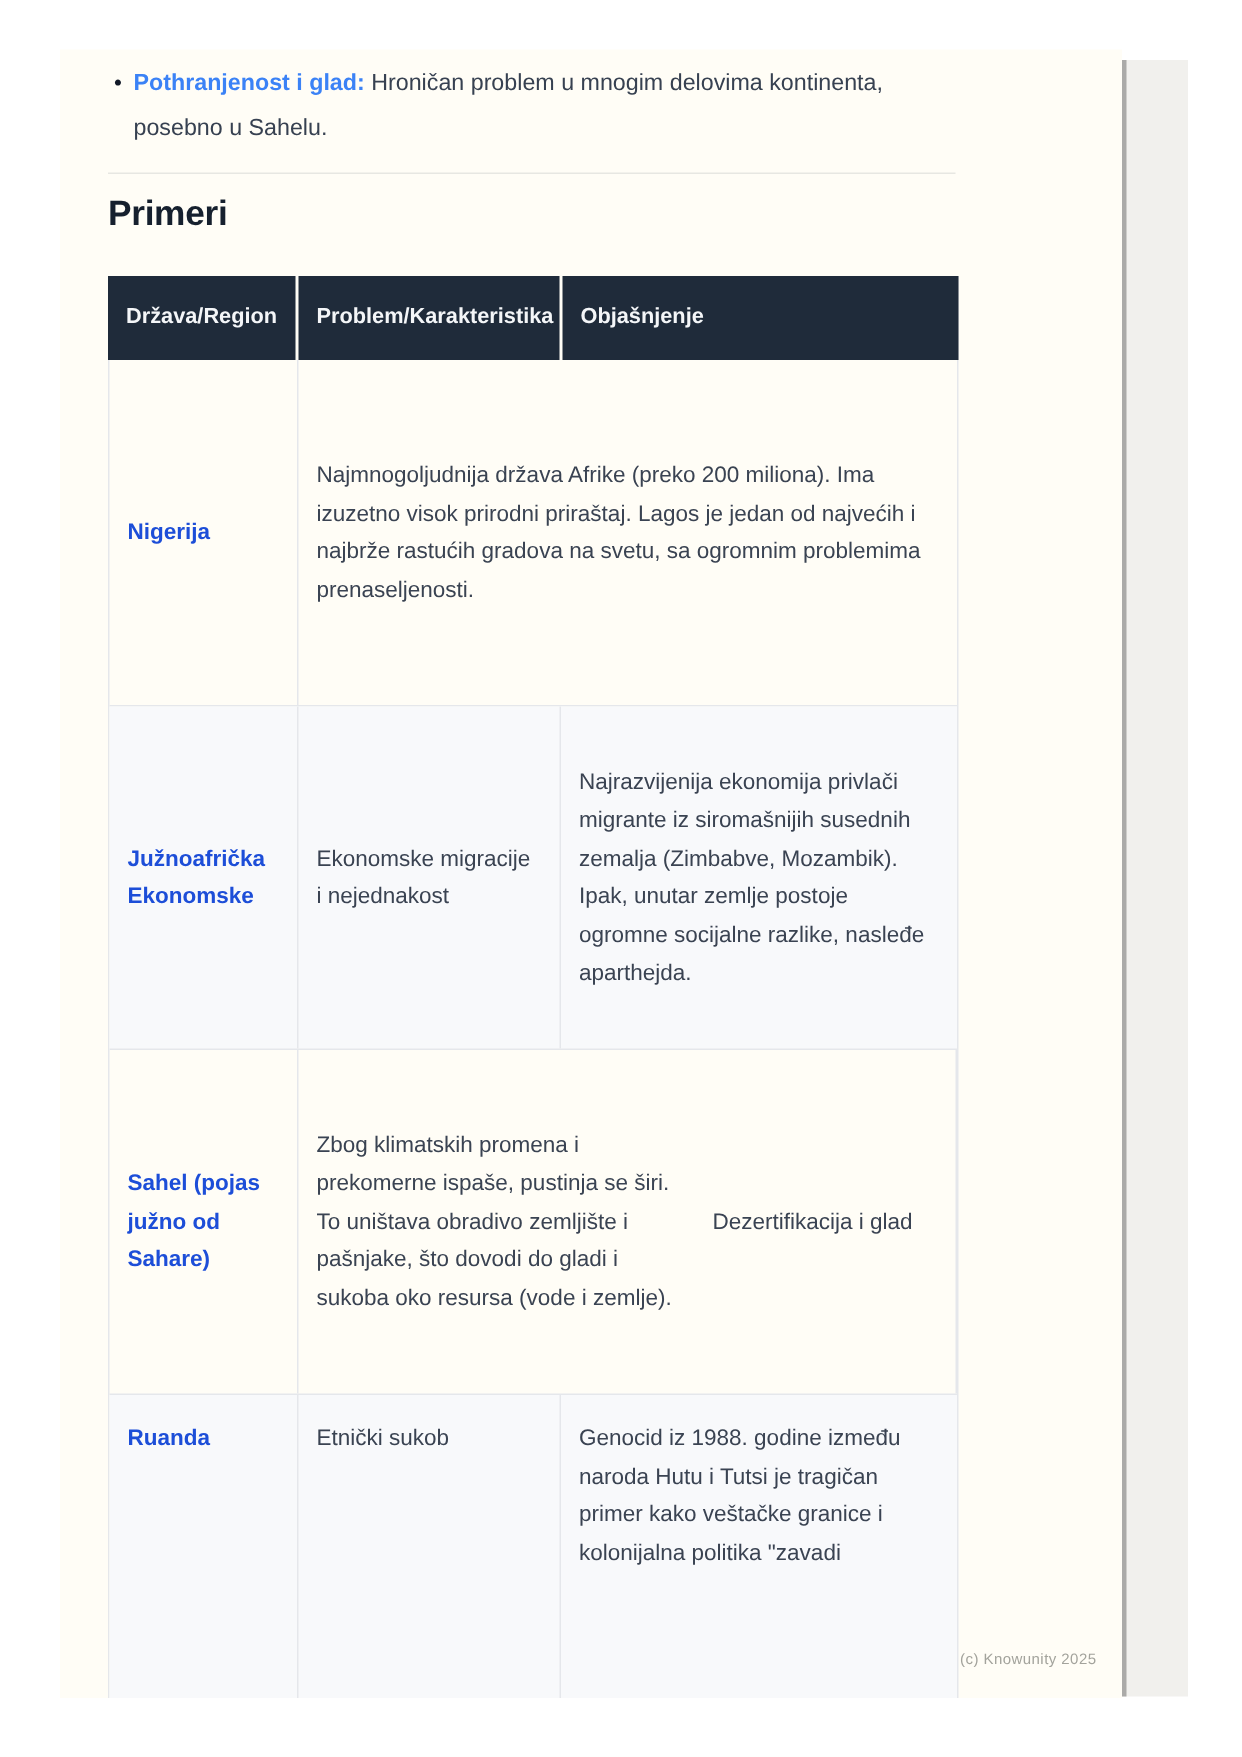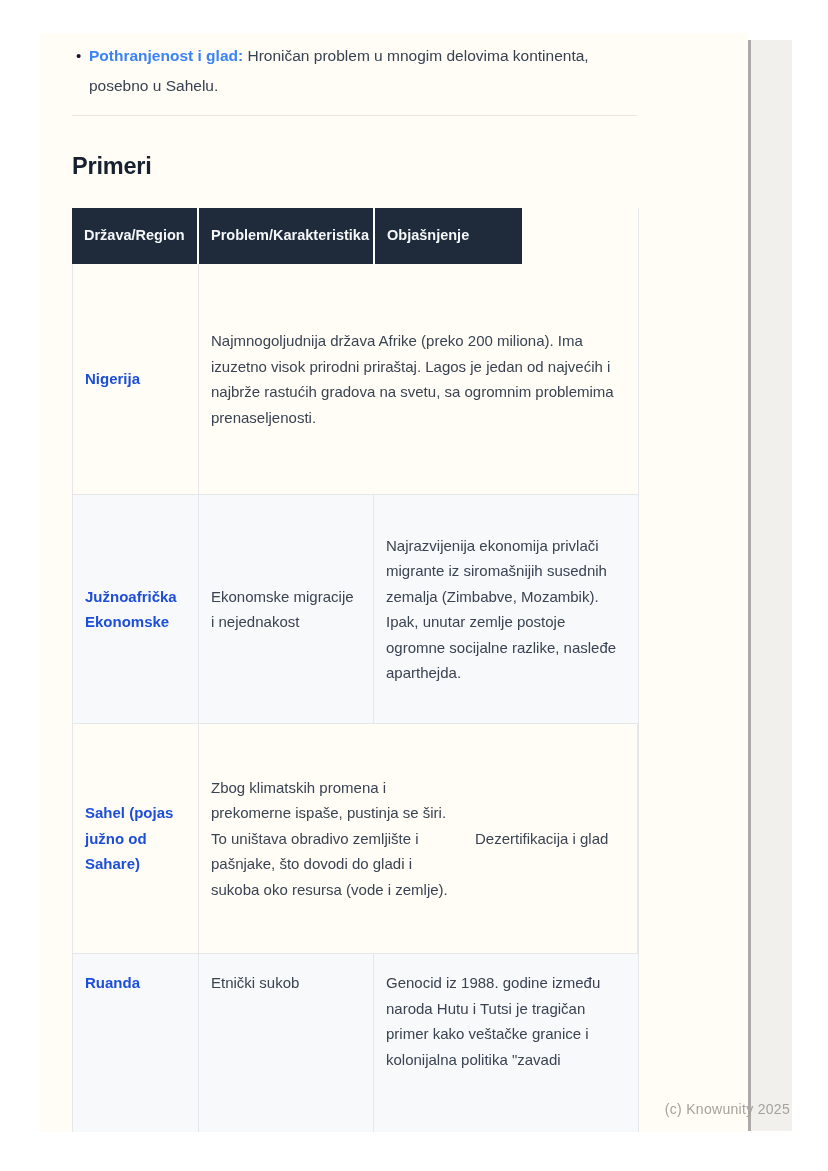--- a/index.html
+++ b/index.html
@@ -14,26 +14,26 @@
   }
 
   
   .bullet-item { width:565px; display:flex; font-size:15.5px; line-height:30px; color:#374151; }
   .bullet-item .dot { width:17px; padding-left:4px; color:#111827; font-size:15px; }
   .bullet-item .txt { flex:1; }
   .bullet-item .lead { font-weight:bold; color:#3b82f6; }
 
   .divider { width:565px; height:1px; background:#e7e7e2; margin-top:14px; }
 
-  .heading { margin-top:36px; font-size:23.5px; line-height:29px; font-weight:bold; color:#16202e; letter-spacing:-0.2px; }
+  .heading { margin-top:12px; font-size:23.5px; line-height:29px; font-weight:bold; color:#16202e; letter-spacing:-0.2px; }
 
   
   .table { margin-top:27px; width:567px; border-left:1px solid #e5e7eb; border-right:1px solid #e5e7eb; }
   .t-row { display:flex; width:565px; }
-  .t-head { background:#1f2b3a; height:56px; width:450px; margin-left:-1px; }
+  .t-head { background:#1f2b3a; height:56px; width:567px; margin-left:-1px; }
   .t-head .cell {
     color:#f4f6f8; font-weight:bold; font-size:14.5px; white-space:nowrap;
     display:flex; align-items:center; padding:0 8px 0 12px;
   }
   .t-head .c1, .t-head .c2 { border-right:2px solid #fffdf6; }
   .t-head .c1 { width:127px; } .t-head .c2 { width:176px; } .t-head .c3 { flex:1; }
 
   .t-body .t-row { border-bottom:1px solid #e5e7eb; }
   .t-body .t-row:last-child { border-bottom:none; }
   .t-row.alt { background:#f8f9fb; }
@@ -47,22 +47,22 @@
   .r4 { height:250px; }
   .r4 .cell { align-items:flex-start; padding-top:16px; }
 
   
   .scroll-strip {
     position:absolute; left:748px; top:40px; width:44px; height:1091px;
     background:#f1f0ed; border-left:3px solid #abaaa8;
   }
 
   .watermark {
-    position:absolute; top:1101px; left:640px; width:150px; text-align:right;
-    font-size:14px; color:#a3a39c; z-index:5; letter-spacing:0.3px;
+    position:absolute; top:1101px; left:640px; width:150px; 
+    font-size:10px; color:#a3a39c; z-index:5; letter-spacing:0.3px;
   }
 </style>
 </head>
 <body>
 
 <div class="page">
 
   <div class="bullet-item">
     <span class="dot">•</span>
     <span class="txt"><span class="lead">Pothranjenost i glad:</span><span> Hroničan problem u mnogim delovima kontinenta, posebno u Sahelu.</span></span>

